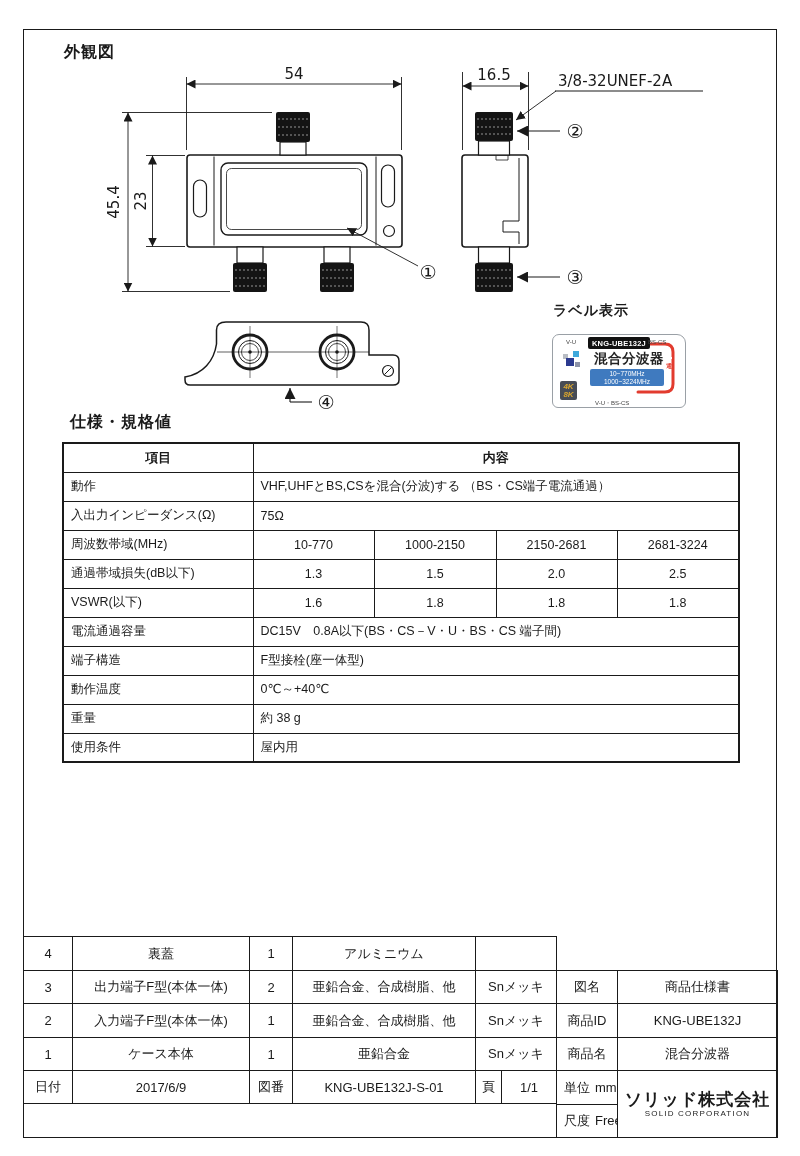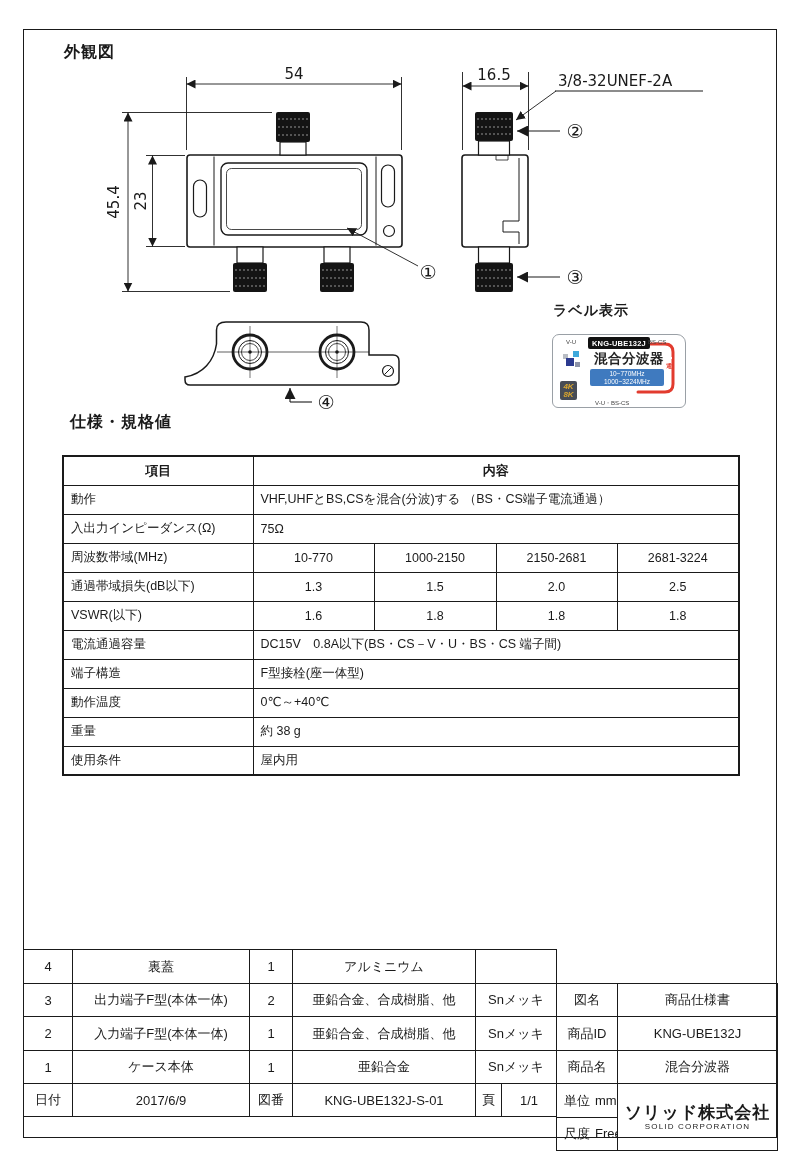--- a/index.html
+++ b/index.html
@@ -47,21 +47,21 @@
   .lbl-redsvg { left:0; top:0; }
   .lbl-redtext { left:113px; top:22px; writing-mode:vertical-rl; font-size:6px; line-height:6px;
                  color:var(--red,#e23b2e); background:#fff; padding:1px 0; }
   .logo-sq { width:0; height:0; }
   .sq1 { left:10px; top:19px; width:5px; height:5px; background:#b9bdc4; }
   .sq2 { left:20px; top:16px; width:6px; height:6px; background:var(--lightblue,#3fa9dc); }
   .sq3 { left:13px; top:23px; width:8px; height:8px; background:var(--navy,#2b3a8f); }
   .sq4 { left:22px; top:27px; width:5px; height:5px; background:#8d93a8; }
 
   
-  table { border-collapse:collapse; table-layout:fixed;margin-top:13px; }
+  table { border-collapse:collapse; table-layout:fixed; }
   td { border:1.2px solid var(--line,#1a1a1a); overflow:hidden; white-space:nowrap; box-sizing:border-box; }
 
   .spec-table { position:absolute; left:62px; top:442px; width:676px;
                 border:2px solid var(--line,#1a1a1a); font-size:12.5px; }
   .spec-table td { height:29px; padding:0 7px; }
   .spec-table td.hdr { text-align:center; font-weight:bold; font-size:13px; }
   .spec-table td.c { text-align:center; padding:0 2px; }
 
   .parts-table { position:absolute; left:23px; top:936px; width:533px;
                  border:1.8px solid var(--line,#1a1a1a); font-size:13px; }

